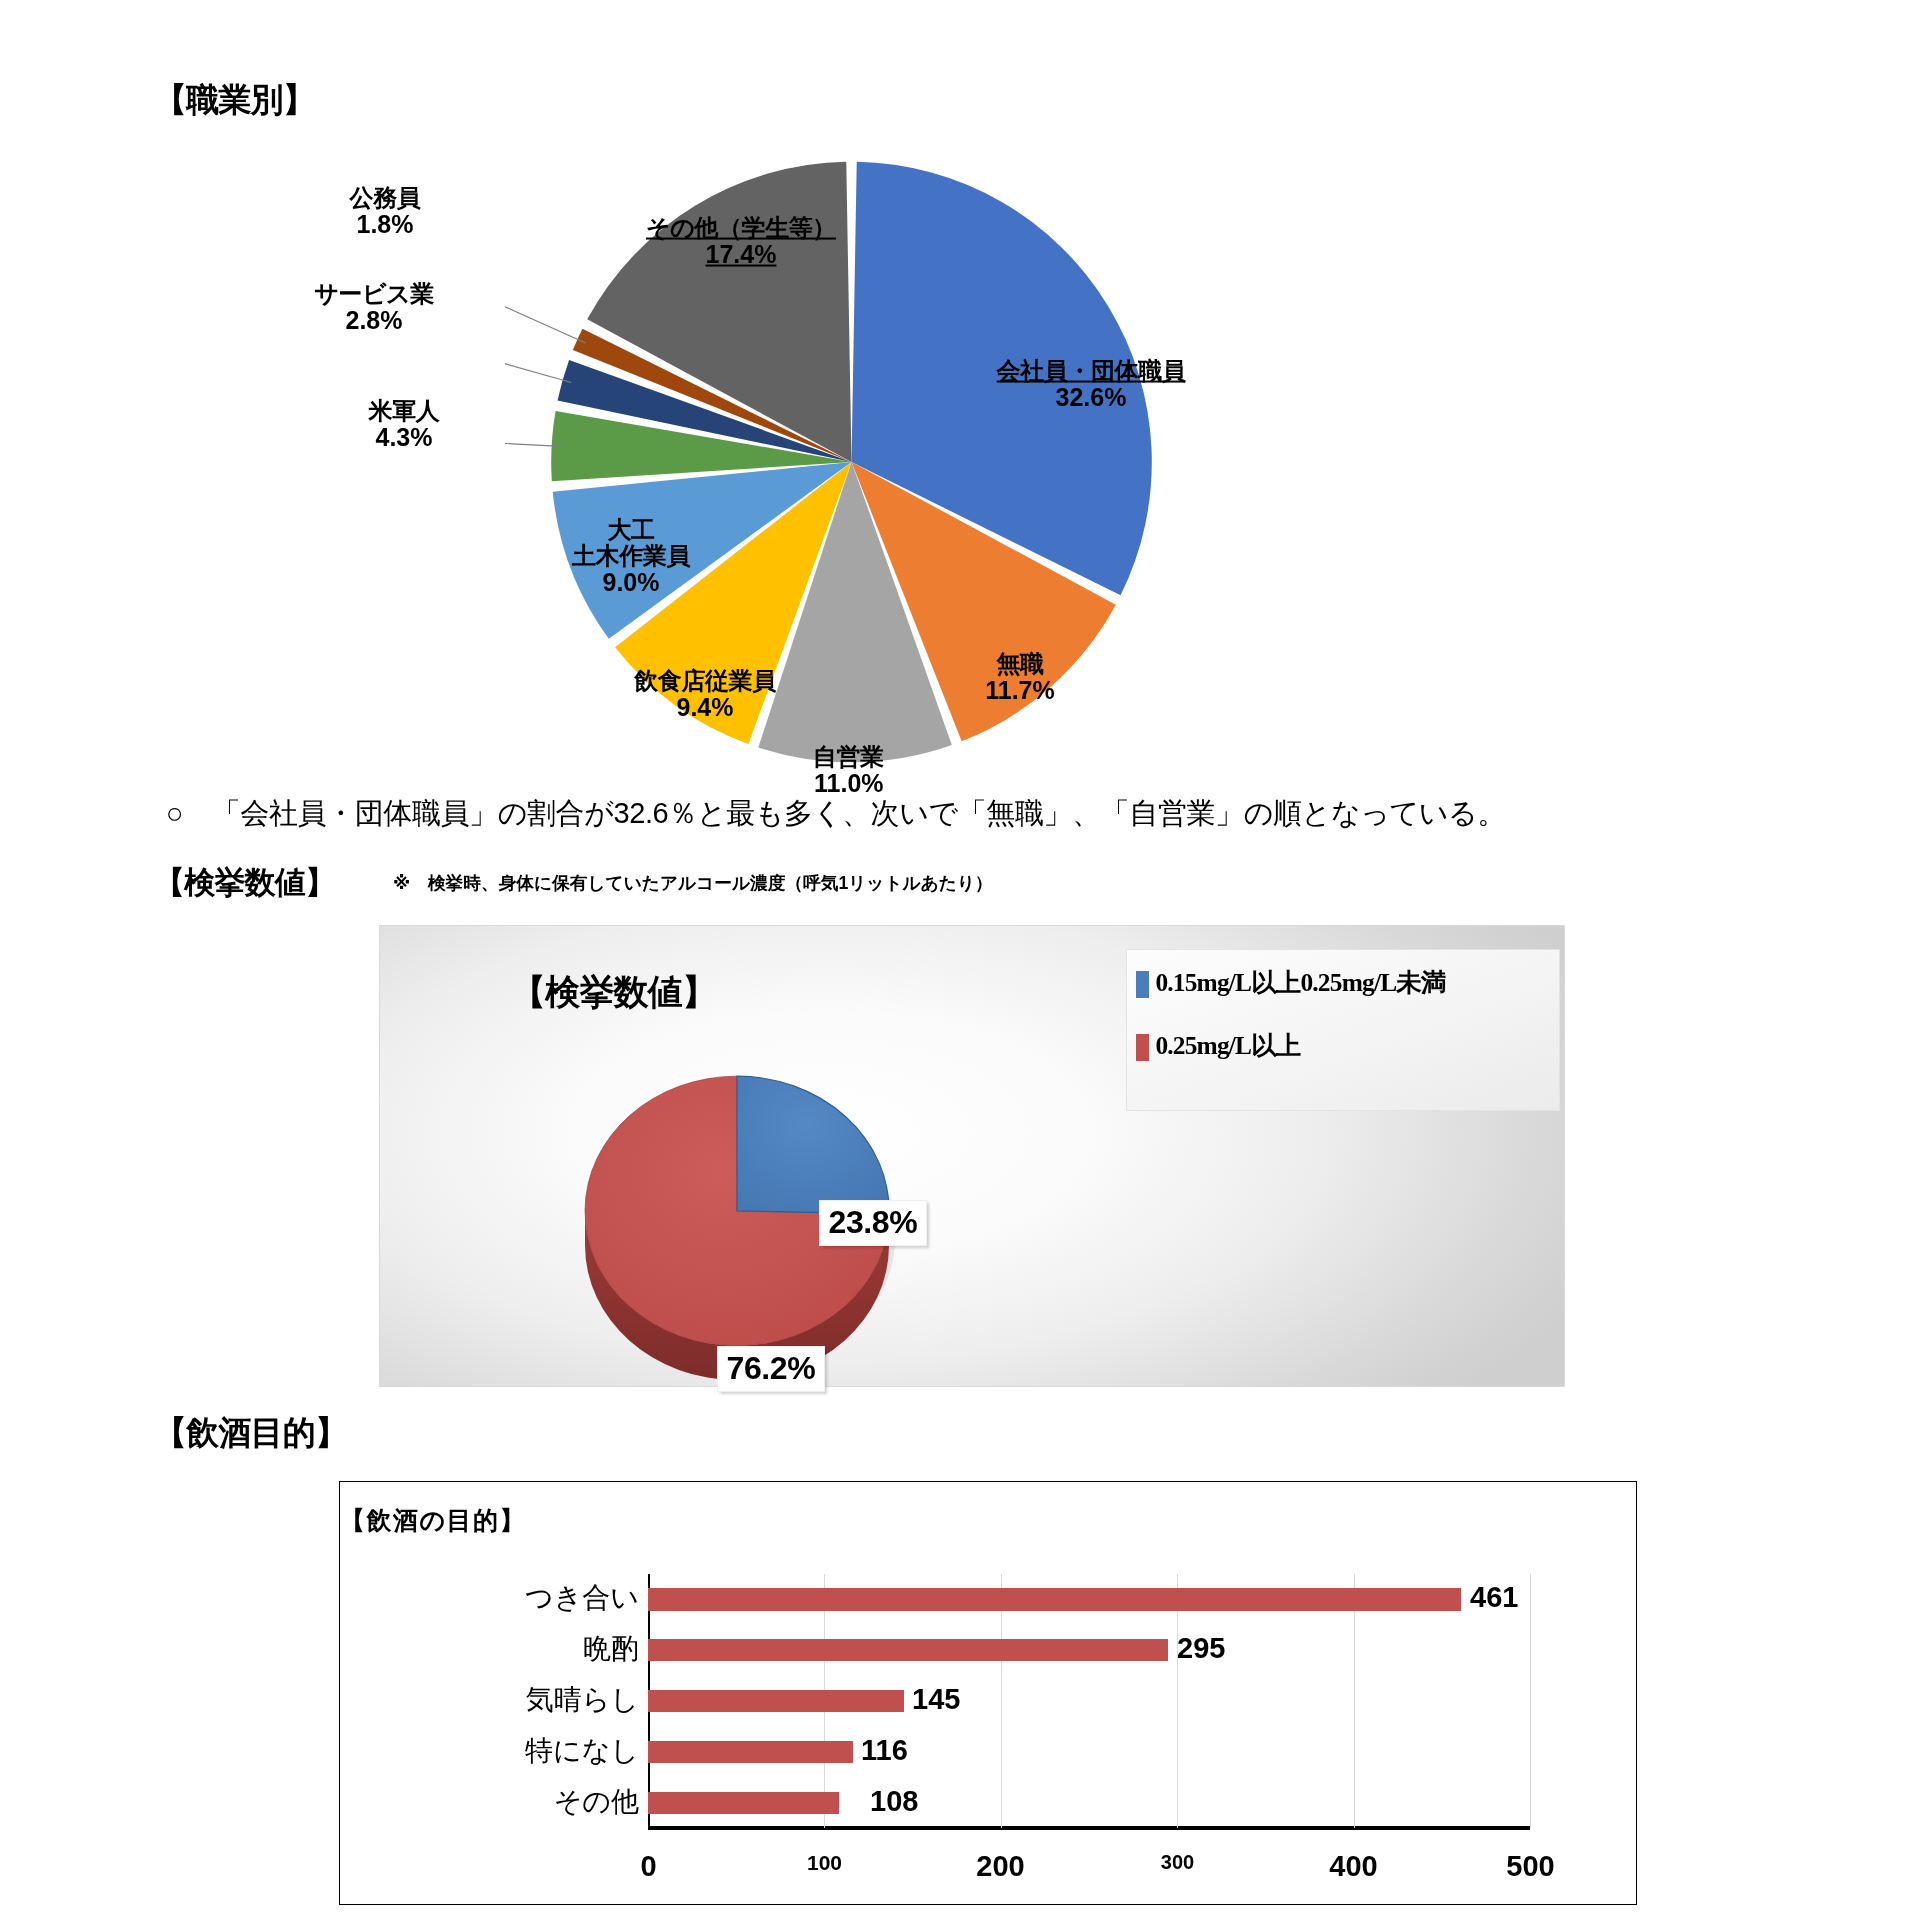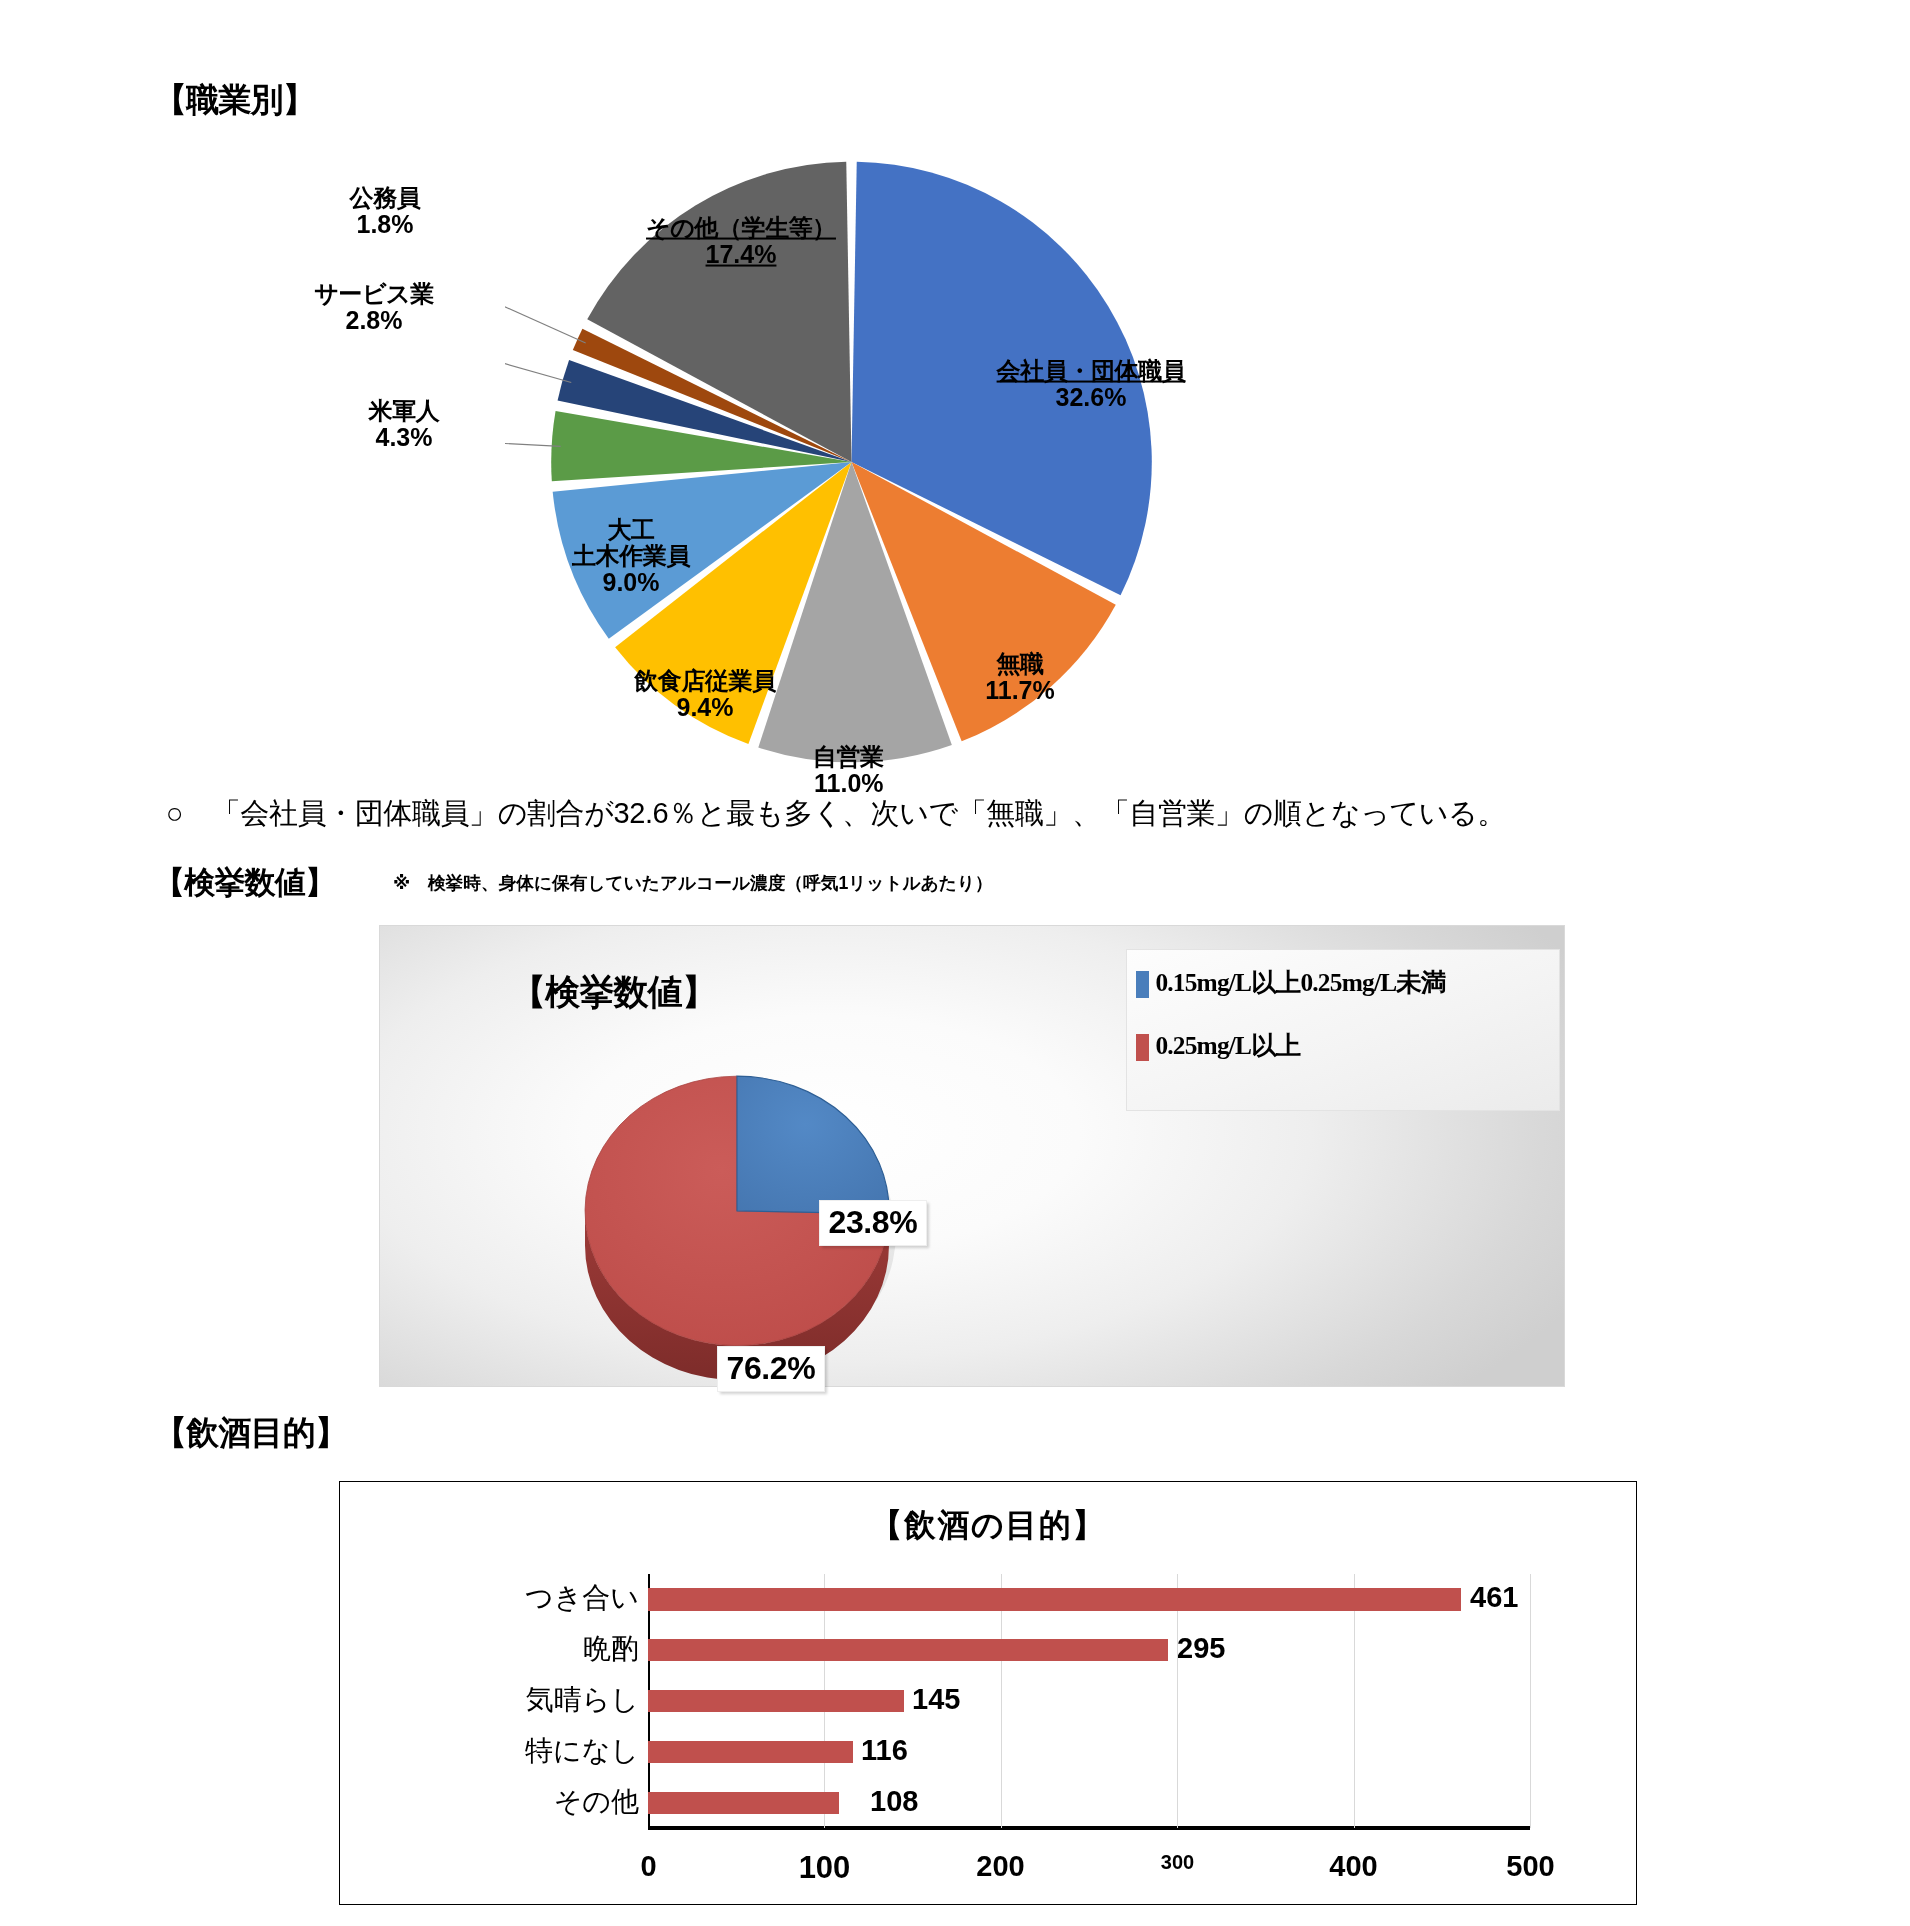--- a/index.html
+++ b/index.html
@@ -77,22 +77,22 @@
     letter-spacing:-0.4px; line-height:1;
   }
 
   
   .barchart {
     position:absolute;
     background:#fff;
     border: 1.5px solid #000;
   }
   .bc-title {
-    position:absolute; width:100%; text-align:center;
-    font-size:32px; font-weight:bold; letter-spacing:1.5px;
+    position:absolute; width:100%; 
+    font-size:25px; font-weight:bold; letter-spacing:1.5px;
   }
   .plot { position:absolute; }
   .plot .gridv {
     position:absolute; top:0; bottom:0; width:0.8px; background:#d9d9d9;
   }
   .plot .axis-y {
     position:absolute; top:0; bottom:0; left:0; width:1.9px; background:#000;
   }
   .plot .axis-x {
     position:absolute; left:0; right:0; bottom:-1.9px; height:3.5px; background:#000;
@@ -236,21 +236,21 @@
         <div class="gridv" style="left: 529px;"></div>
         <div class="gridv" style="left: 706px;"></div>
         <div class="gridv" style="left: 882px;"></div>
         <div class="bar" style="left: 0px; top: 14.3px; width: 813px; height: 22.3px; background: rgb(192, 80, 77);"></div>
         <div class="bar" style="left: 0px; top: 65px; width: 520px; height: 22.3px; background: rgb(192, 80, 77);"></div>
         <div class="bar" style="left: 0px; top: 116px; width: 256px; height: 22.3px; background: rgb(192, 80, 77);"></div>
         <div class="bar" style="left: 0px; top: 167px; width: 205px; height: 22.3px; background: rgb(192, 80, 77);"></div>
         <div class="bar" style="left: 0px; top: 218px; width: 191px; height: 22.3px; background: rgb(192, 80, 77);"></div>
       </div>
   <div class="tick-lab" style="left: 274px; top: 370px; width: 69px; font-size: 29px;">0</div>
-      <div class="tick-lab" style="left: 450px; top: 370px; width: 69px; font-size: 31px;">100</div>
+      <div class="tick-lab" style="left: 450px; top: 370px; width: 69px; font-size: 21px;">100</div>
       <div class="tick-lab" style="left: 626px; top: 370px; width: 69px; font-size: 29px;">200</div>
       <div class="tick-lab" style="left: 803px; top: 370px; width: 69px; font-size: 20px;">300</div>
       <div class="tick-lab" style="left: 979px; top: 370px; width: 69px; font-size: 29px;">400</div>
       <div class="tick-lab" style="left: 1156px; top: 370px; width: 69px; font-size: 29px;">500</div>
       <div class="bar-val" style="left: 1130px; top: 101px; font-size: 29px;">461</div>
       <div class="cat-lab" style="width: 247px; left: 52px; top: 102px; font-size: 28px;">つき合い</div>
       <div class="bar-val" style="left: 837px; top: 152px; font-size: 29px;">295</div>
       <div class="cat-lab" style="width: 247px; left: 52px; top: 153px; font-size: 28px;">晩酌</div>
       <div class="bar-val" style="left: 572px; top: 203px; font-size: 29px;">145</div>
       <div class="cat-lab" style="width: 247px; left: 52px; top: 204px; font-size: 28px;">気晴らし</div>

